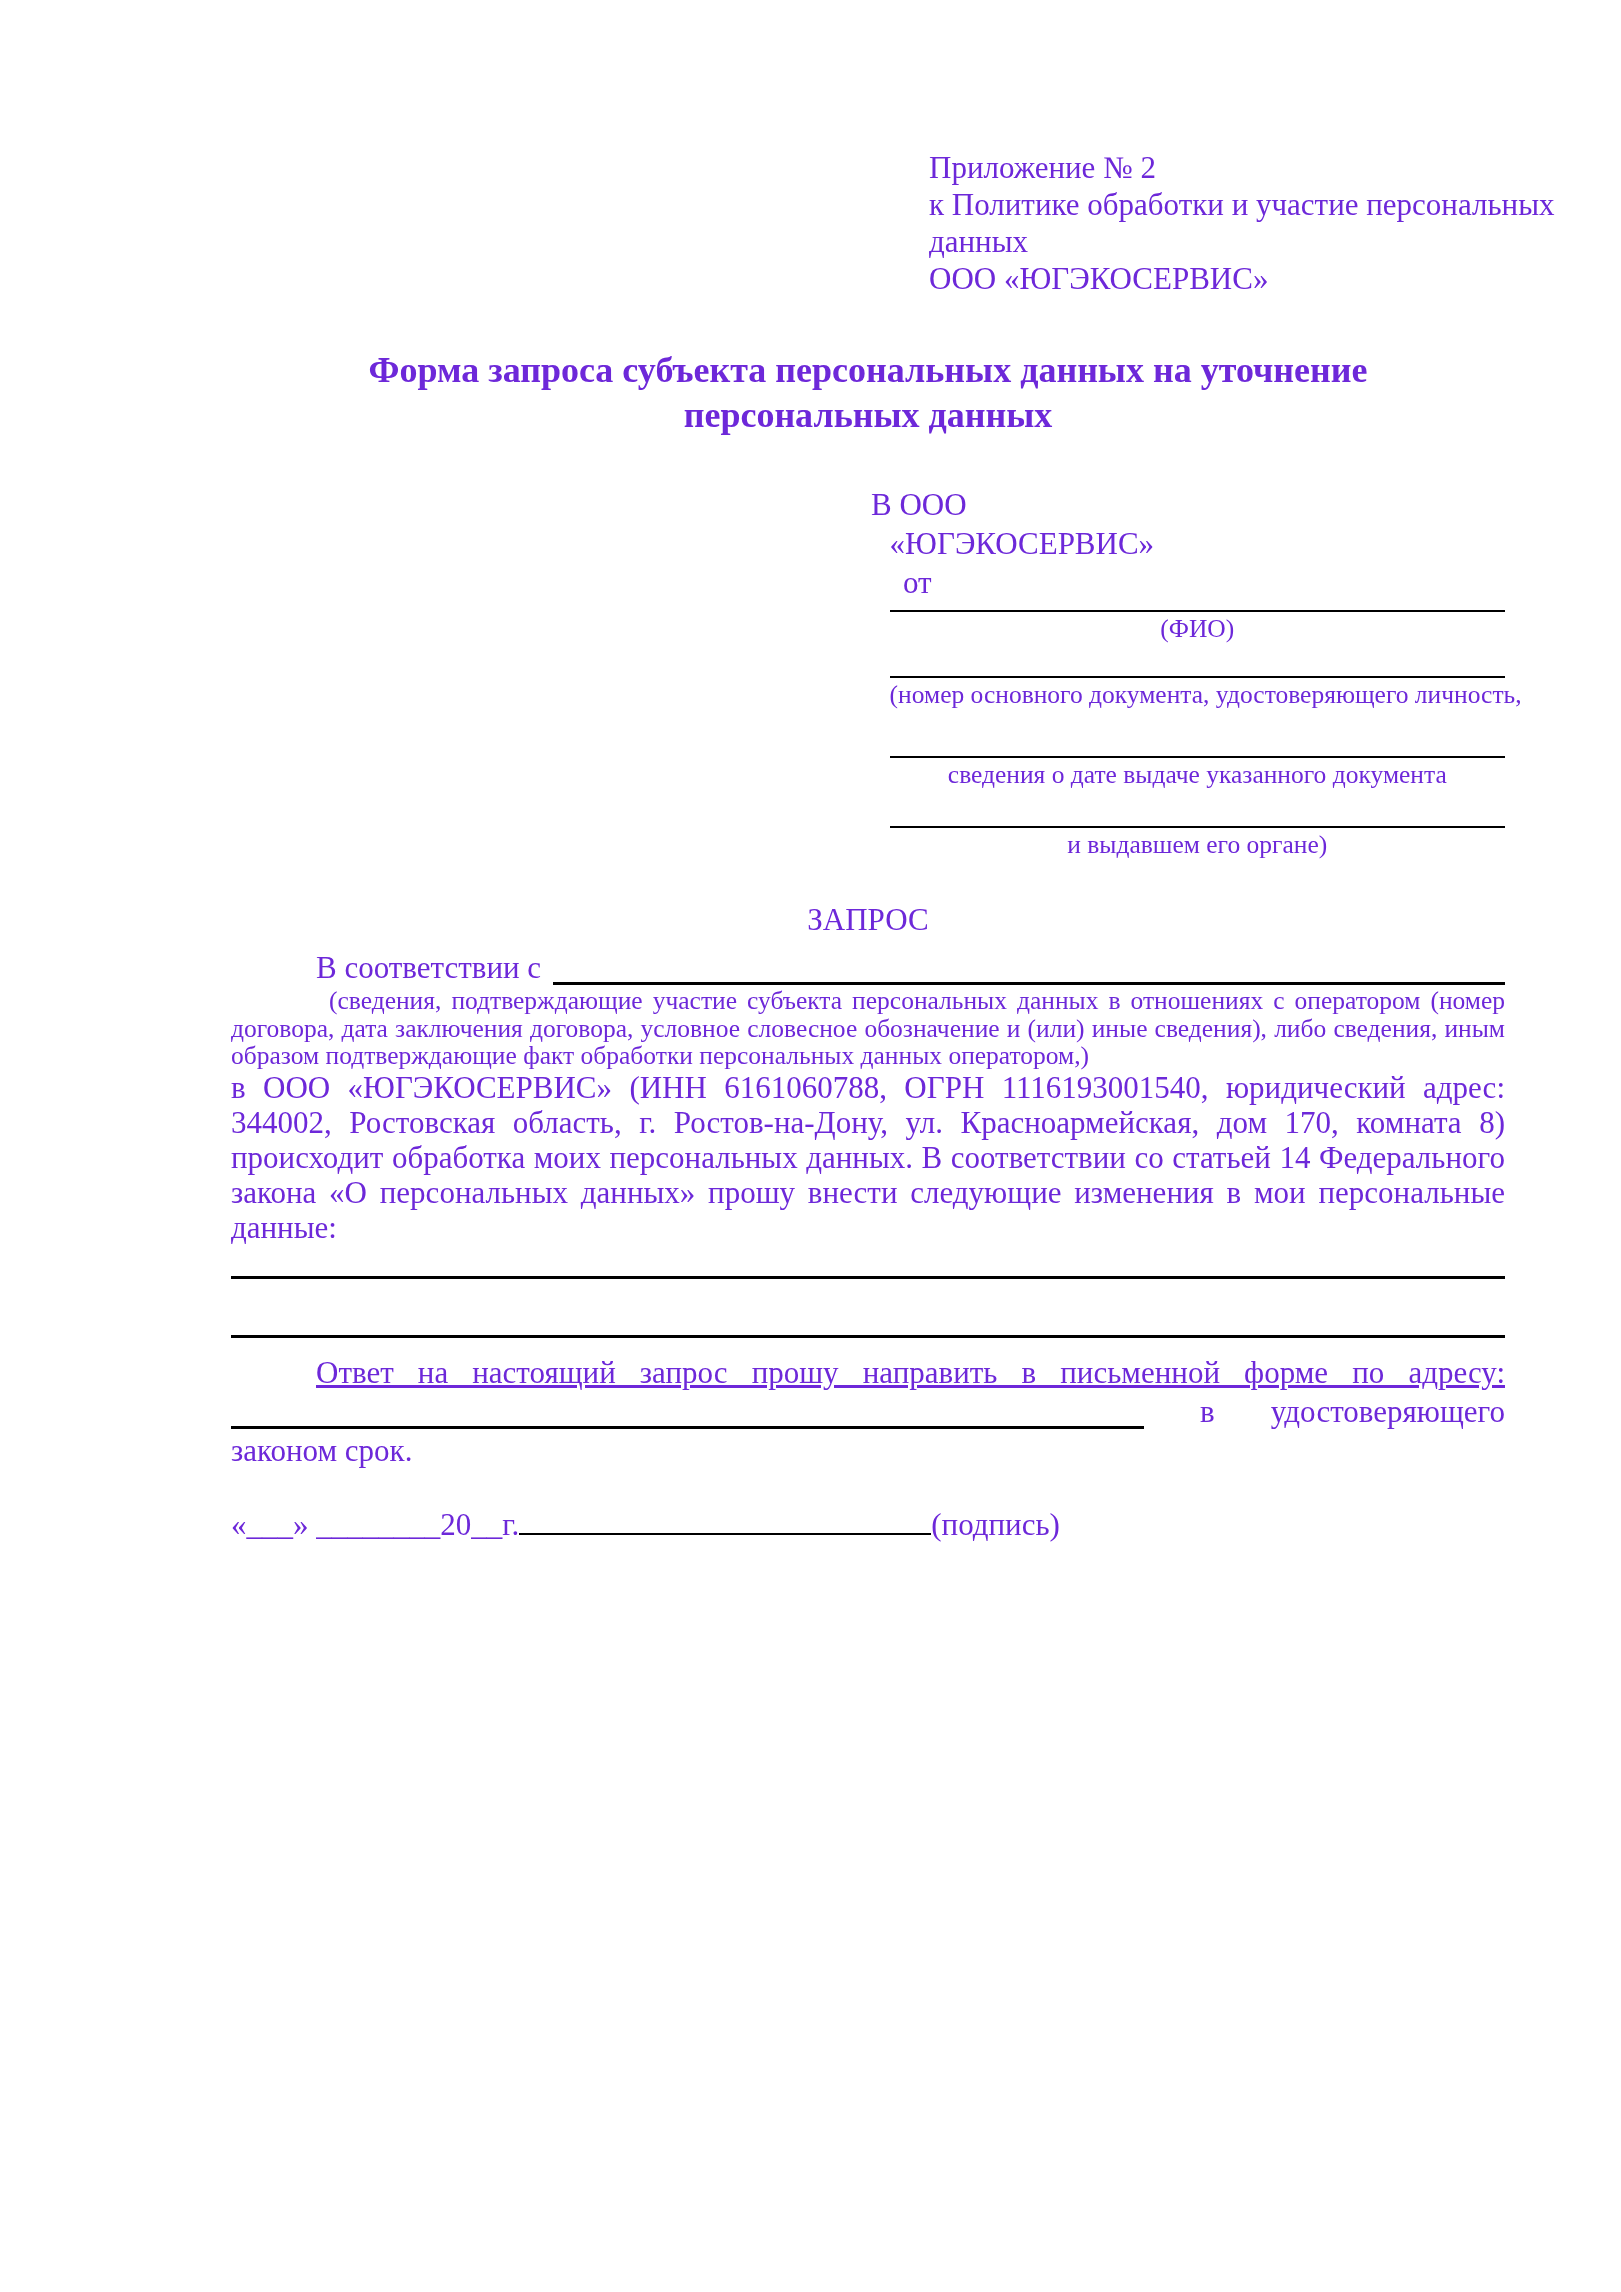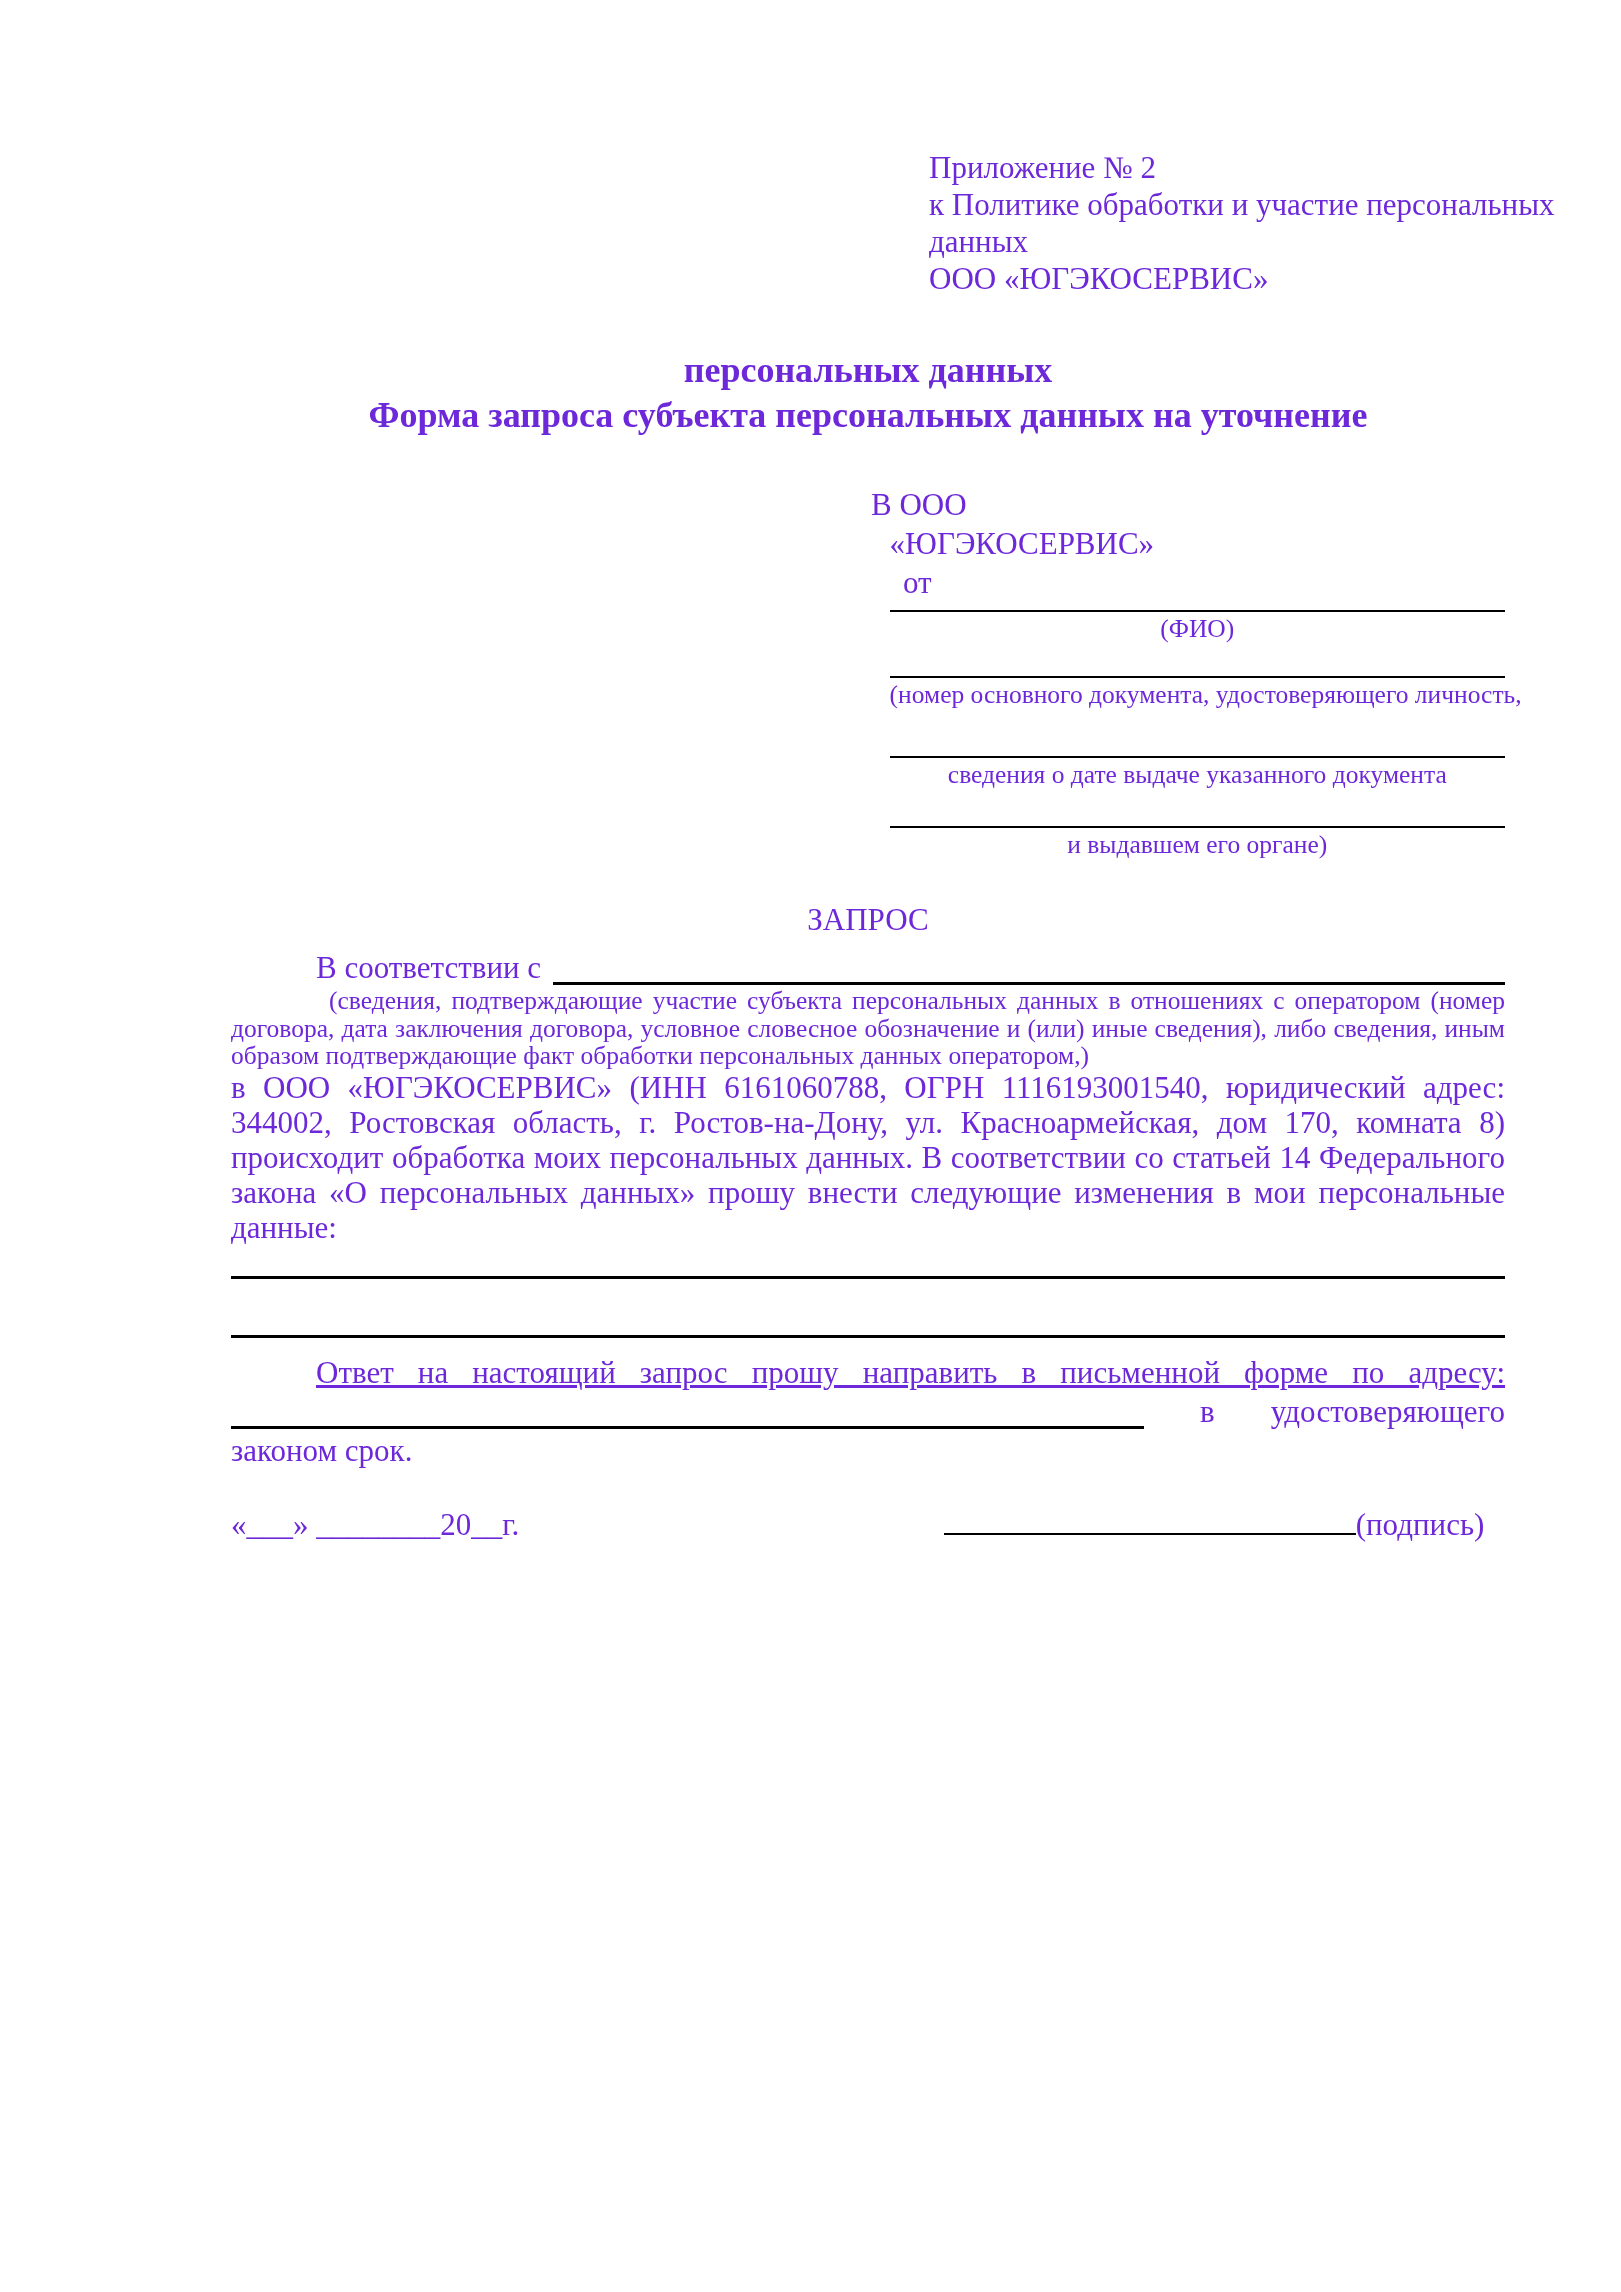--- a/index.html
+++ b/index.html
@@ -121,21 +121,20 @@
     margin-bottom: 2.9px;
   }
   .reply-line3 {
     font-size: 31px;
     line-height: 39px;
   }
   
   .footer-row {
     margin-top: 27.4px;
     display: flex;
-    justify-content: space-between;
     align-items: baseline;
     font-size: 31px;
     line-height: 39px;
   }
   .sig-group { white-space: nowrap; margin-right: 20.6px; }
   .sig-line {
     display: inline-block;
     width: 412px;
     border-bottom: 2.9px solid #000;
     height: 35px;
@@ -148,22 +147,22 @@
 <div class="page">
 
   <div class="header-block">
     <div>Приложение № 2</div>
     <div>к Политике обработки и участие персональных</div>
     <div>данных</div>
     <div>ООО «ЮГЭКОСЕРВИС»</div>
   </div>
 
   <div class="doc-title">
+    <div>Форма запроса субъекта персональных данных на уточнение</div>
     <div>персональных данных</div>
-    <div>Форма запроса субъекта персональных данных на уточнение</div>
   </div>
 
   <div class="addressee">
     <div>В ООО</div>
     <div class="addr-l2">«ЮГЭКОСЕРВИС»</div>
     <div class="addr-l3">от</div>
 
     <div class="field-line"></div>
     <div class="field-caption">(ФИО)</div>
 

